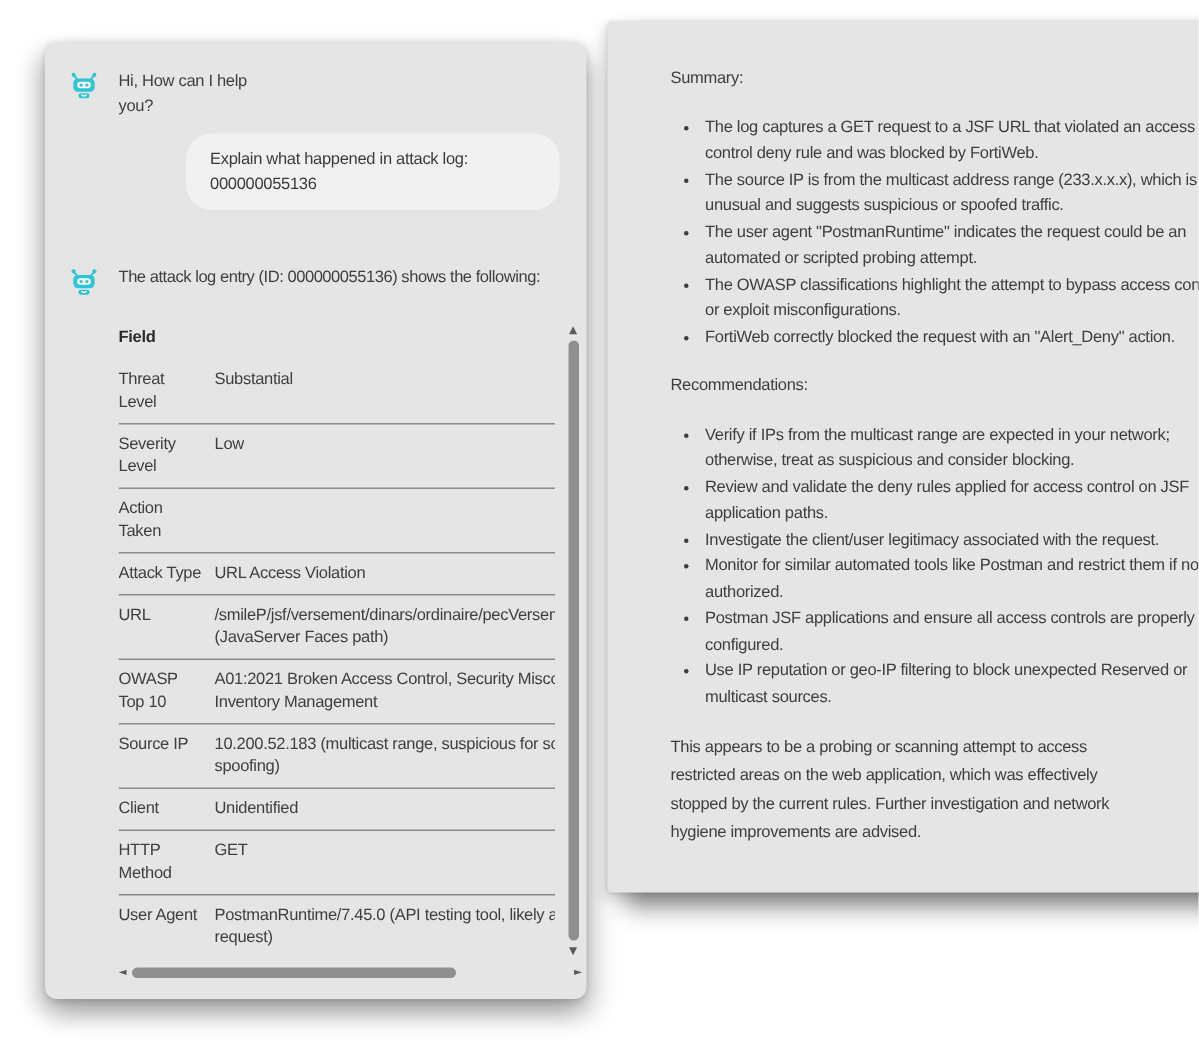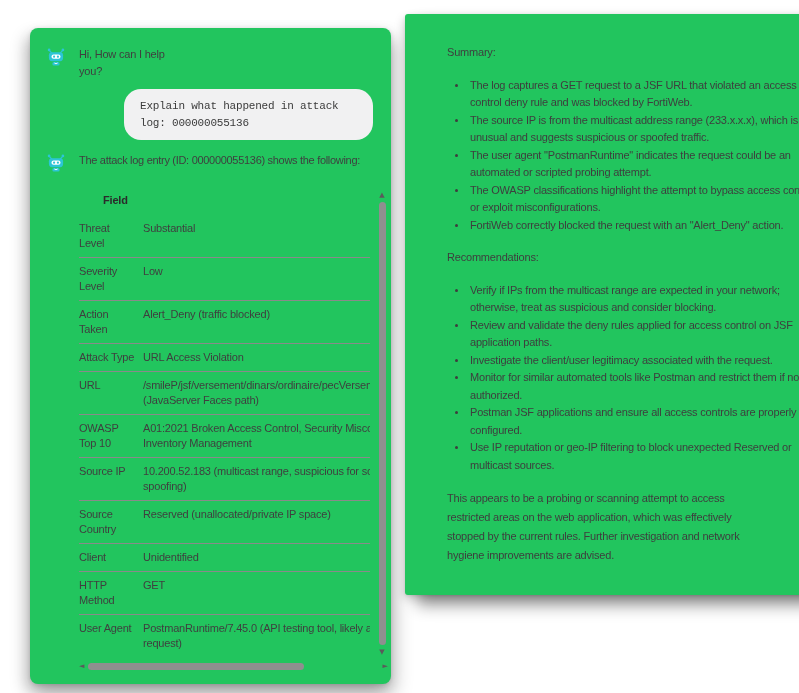--- a/index.html
+++ b/index.html
@@ -1,46 +1,46 @@
 <!DOCTYPE html>
 <html><head>
 <meta charset="utf-8">
 <style>
   html,body{margin:0;padding:0;background:#ffffff;}
   body{
     width:799px;height:693px;position:relative;overflow:hidden;
     font-family:"Liberation Sans","DejaVu Sans",sans-serif;
     color:#3f3f3f;-webkit-font-smoothing:antialiased;
   }
-  .panel{position:absolute;background:#22c55e;box-sizing:border-box;}
+  .panel{position:absolute;background:#e5e5e5;box-sizing:border-box;}
 
   
   .chat-panel{
     left:30px;top:28px;width:361px;min-height:620px;
     border-radius:8px;padding:18px 16px 12px 16px;
     box-shadow:-5px 8px 16px rgba(0,0,0,.22), 5px 10px 18px rgba(0,0,0,.22), 0 1px 4px rgba(0,0,0,.12);
     font-size:11px;letter-spacing:-0.2px;line-height:1.5;
   }
   .msg-row{display:flex;gap:13px;align-items:flex-start;}
   .avatar{flex:0 0 20px;width:20px;height:20px;margin-top:1px;}
   .avatar svg{display:block;}
   .greeting{max-width:110px;}
-  .user-row{display:flex;justify-content:center;margin:10px 2px 0 78px;font-family:Liberation Mono, monospace;}
+  .user-row{display:flex;justify-content:center;margin:10px 2px 0 78px;}
   .user-bubble{
     background:#f1f1f2;border-radius:17px;padding:9px 16px;
     color:#3b3b3b;
   }
-  .intro-row{margin-top:12px;}
+  .intro-row{margin-top:37px;}
   .intro-text{white-space:nowrap;overflow:hidden;letter-spacing:-0.3px;}
 
   
   .table-wrap{position:relative;margin:16px 0 0 33px;width:309px;}
   .table-clip{width:291px;overflow:hidden;}
   .trow{display:flex;padding:6px 0;border-bottom:1.5px solid #8a8a8a;}
-  .trow.thead{border-bottom:none;font-weight:bold;color:#2b2b2b;padding:4px 0 7px 0;margin-left:24px;}
+  .trow.thead{border-bottom:none;font-weight:bold;color:#2b2b2b;padding:4px 0 7px 0;}
   .trow:last-child{border-bottom:none;}
   .tcell{line-height:15px;}
   .tcell.field{flex:0 0 56px;padding-right:8px;}
   .tcell.desc{flex:1;min-width:0;}
   .dline{display:block;white-space:nowrap;overflow:hidden;}
   .vscroll{
     position:absolute;right:0;top:2px;bottom:16px;width:12px;
     display:flex;flex-direction:column;align-items:center;
   }
   .hscroll{
@@ -132,23 +132,20 @@
           </div>
       </div>
       <div class="trow">
         <div class="tcell field">Severity Level</div>
         <div class="tcell desc">
             <span class="dline">Low</span>
           </div>
       </div>
       <div class="trow">
         <div class="tcell field">Action Taken</div>
-        <div class="tcell desc">
-            <span class="dline">Alert_Deny (traffic blocked)</span>
-          </div>
       </div>
       <div class="trow">
         <div class="tcell field">Attack Type</div>
         <div class="tcell desc">
             <span class="dline">URL Access Violation</span>
           </div>
       </div>
       <div class="trow">
         <div class="tcell field">URL</div>
         <div class="tcell desc">
@@ -162,26 +159,20 @@
           <span class="dline">A01:2021 Broken Access Control, Security Misconfig</span>
           <span class="dline">Inventory Management</span>
         </div>
       </div>
       <div class="trow">
         <div class="tcell field">Source IP</div>
         <div class="tcell desc">
           <span class="dline">10.200.52.183 (multicast range, suspicious for sourc</span>
           <span class="dline">spoofing)</span>
         </div>
-      </div>
-      <div class="trow">
-        <div class="tcell field">Source Country</div>
-        <div class="tcell desc">
-            <span class="dline">Reserved (unallocated/private IP space)</span>
-          </div>
       </div>
       <div class="trow">
         <div class="tcell field">Client</div>
         <div class="tcell desc">
             <span class="dline">Unidentified</span>
           </div>
       </div>
       <div class="trow">
         <div class="tcell field">HTTP Method</div>
         <div class="tcell desc">

